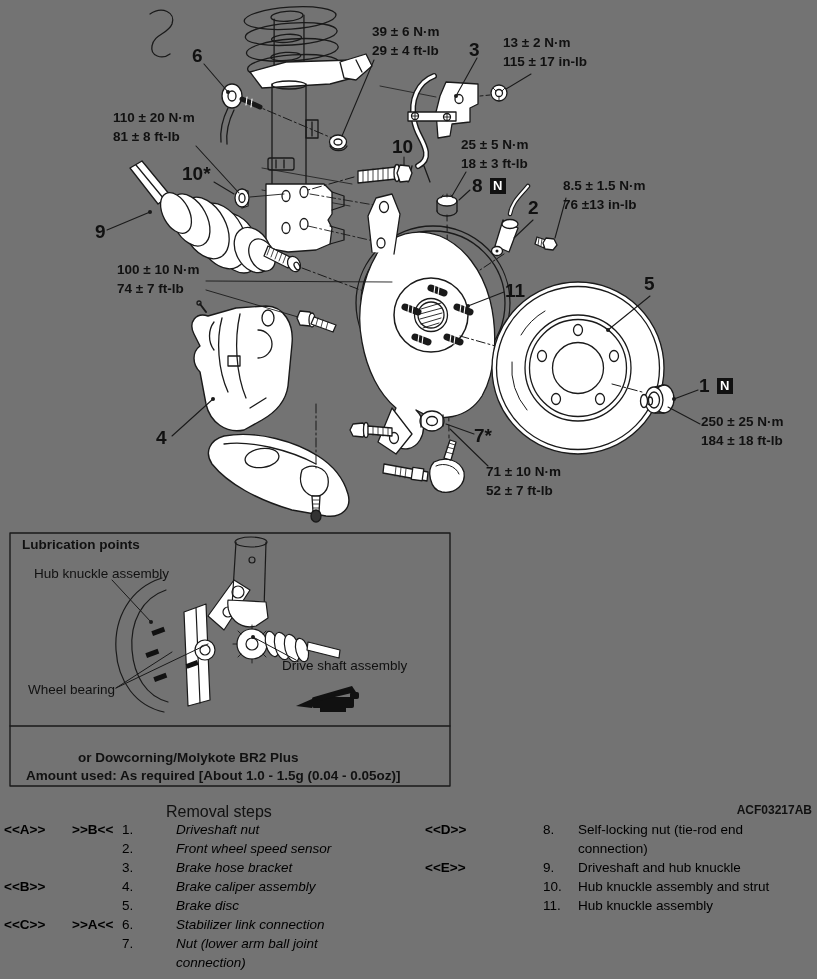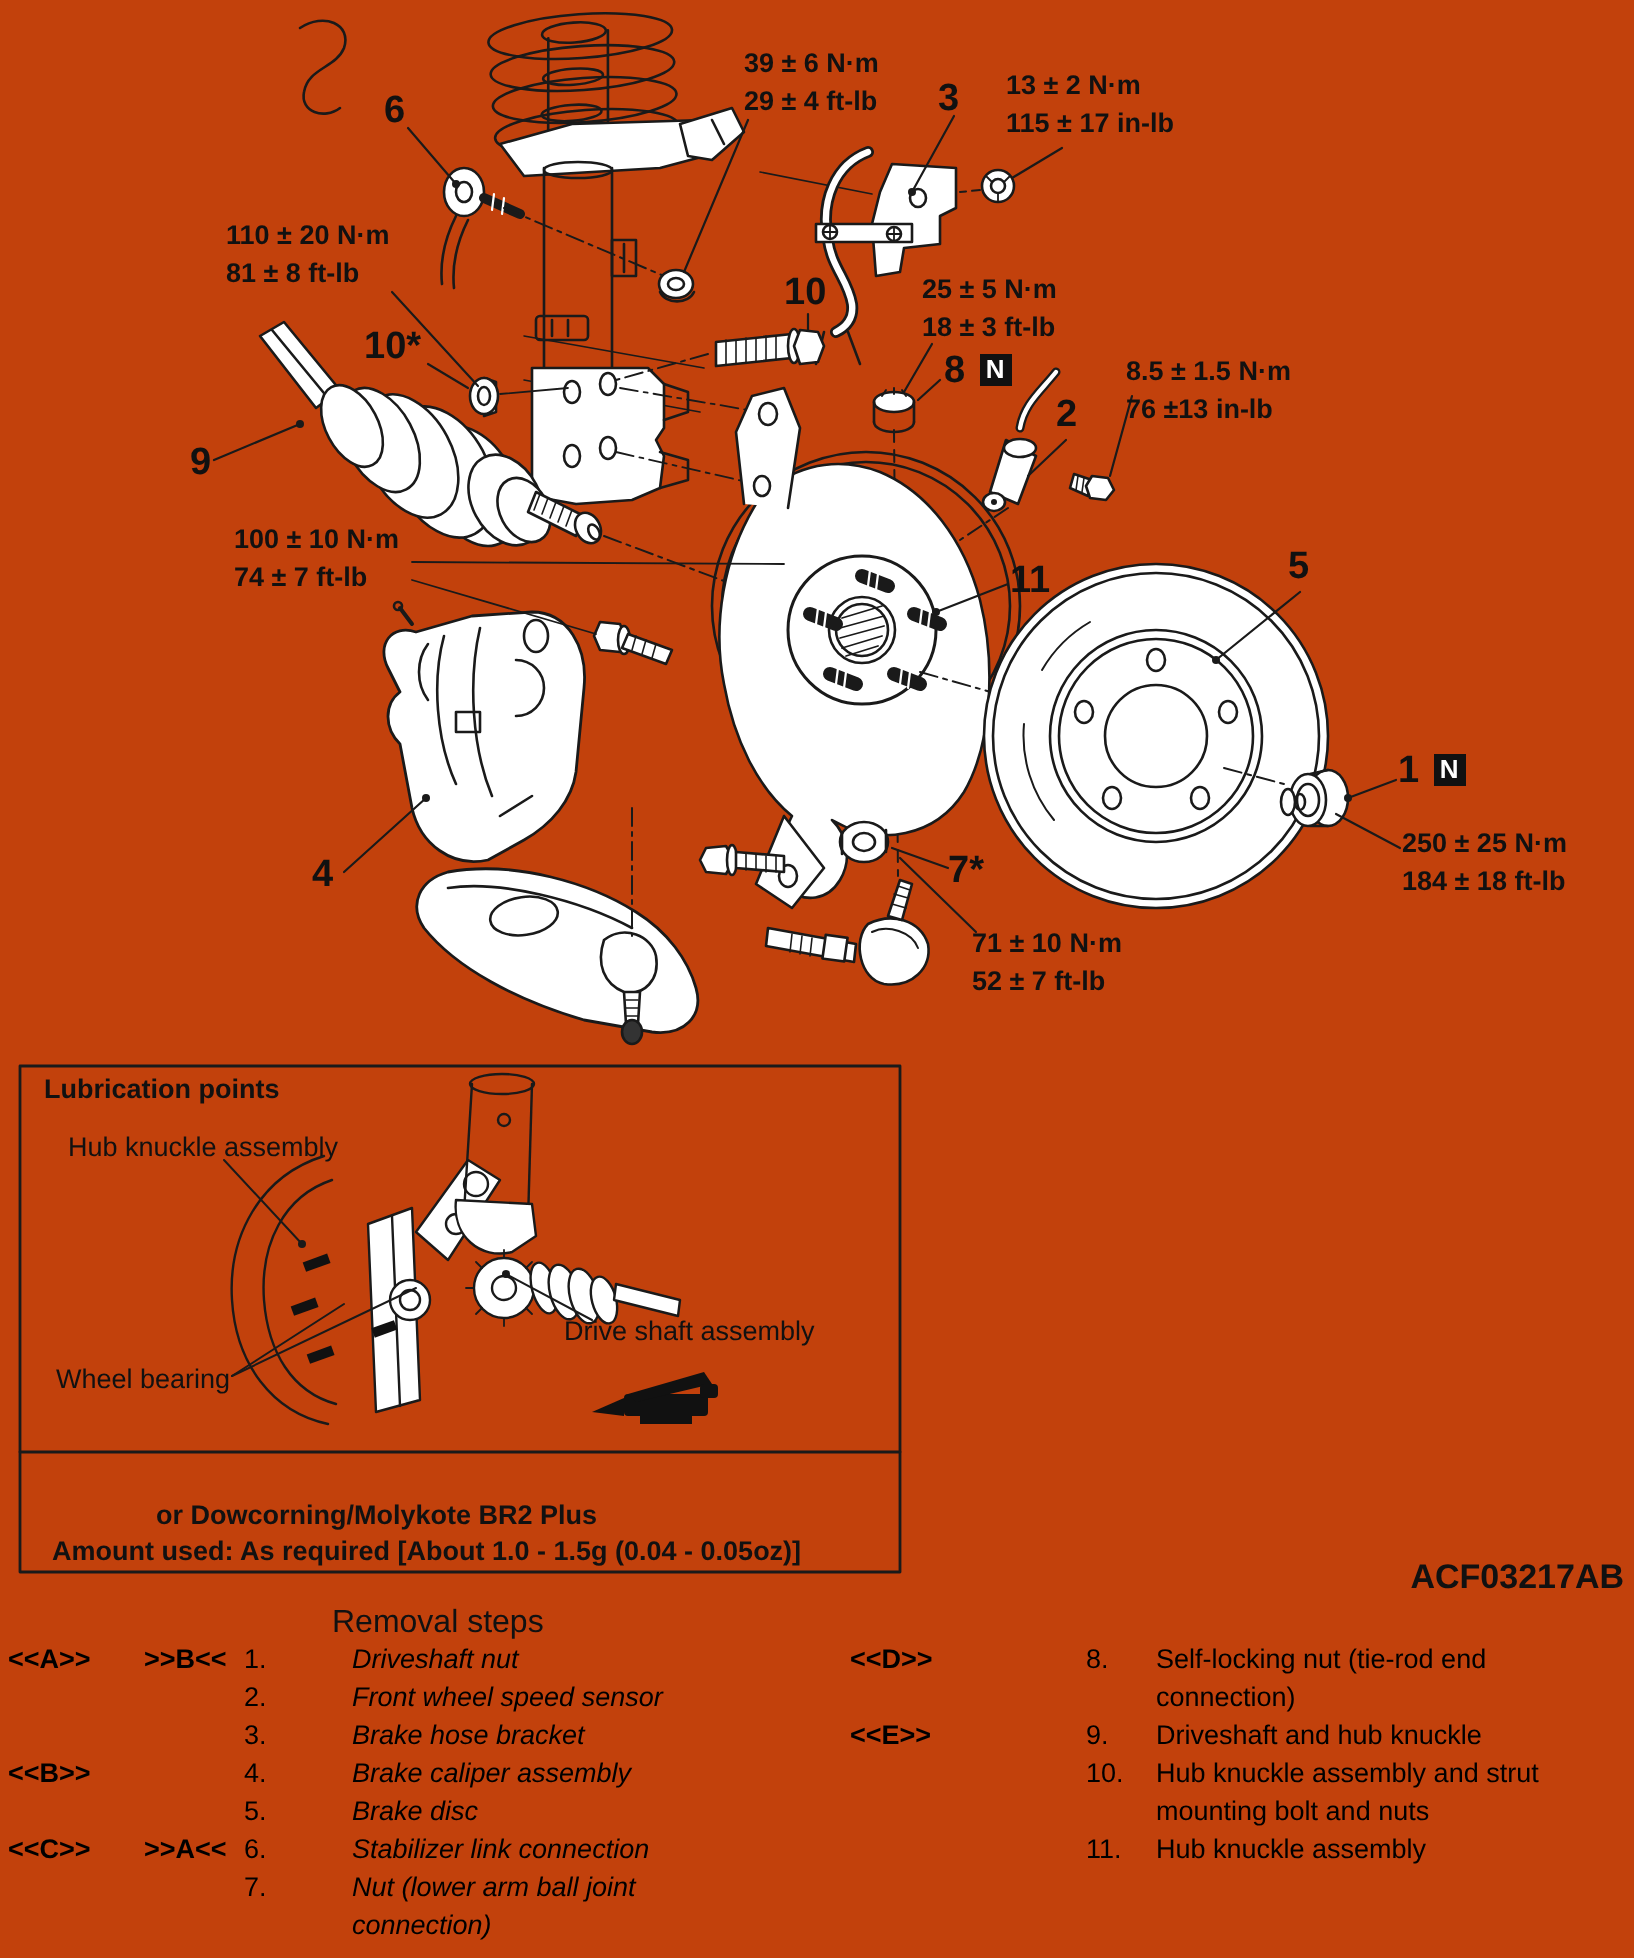--- a/index.html
+++ b/index.html
@@ -1,28 +1,28 @@
 <!DOCTYPE html>
 <html><head>
 <meta charset="utf-8">
 <style>
   html,body{margin:0;padding:0;background:#fff;}
-  #page{position:relative;width:817px;height:979px;background:#c2410c;overflow:hidden;
+  #page{position:relative;width:817px;height:979px;background:#737373;overflow:hidden;
         font-family:"Liberation Sans",sans-serif;color:#000;}
   #art{position:absolute;left:0;top:0;}
   .lbl{position:absolute;white-space:nowrap;color:#111;}
   .torque{font-weight:bold;font-size:13.5px;line-height:19px;}
   .callout{font-weight:bold;font-size:19px;line-height:19px;}
   .nflag{display:inline-block;background:#111;color:#fff;font-weight:bold;font-size:13px;
          width:16px;height:16px;line-height:16px;text-align:center;margin-left:7px;
          vertical-align:2px;font-family:"Liberation Sans",sans-serif;}
   .inset-title{font-weight:bold;font-size:13.5px;}
   .inset-label{font-size:13.5px;}
   .grease{font-weight:bold;font-size:13.5px;line-height:18px;}
-  .code{font-weight:bold;font-size:17px;width:122px;text-align:right;}
+  .code{font-weight:bold;font-size:12px;width:122px;text-align:right;margin-top:24px;}
   .steps-title{font-weight:normal;font-size:16px;}
   .stepcol{position:absolute;}
   .steprow{position:relative;height:19px;font-size:13.5px;}
   .steprow span{position:absolute;top:0;white-space:nowrap;}
   .ann{font-weight:bold;}
   .col-l .a1{left:0;} .col-l .a2{left:68px;} .col-l .num{left:118px;} .col-l .txt{left:172px;font-style:italic;}
   .col-r .a1{left:0;} .col-r .num{left:118px;} .col-r .txt{left:153px;}
 </style>
 </head>
 <body>
@@ -484,21 +484,18 @@
   <div class="steprow">
         <span class="a1 ann">&lt;&lt;E&gt;&gt;</span>
         <span class="num">9.</span>
         <span class="txt">Driveshaft and hub knuckle</span>
       </div>
   <div class="steprow">
         <span class="num">10.</span>
         <span class="txt">Hub knuckle assembly and strut</span>
       </div>
   <div class="steprow">
-        <span class="txt">mounting bolt and nuts</span>
-      </div>
-  <div class="steprow">
         <span class="num">11.</span>
         <span class="txt">Hub knuckle assembly</span>
       </div>
 </div>
 
 </div>
 
 </body></html>

